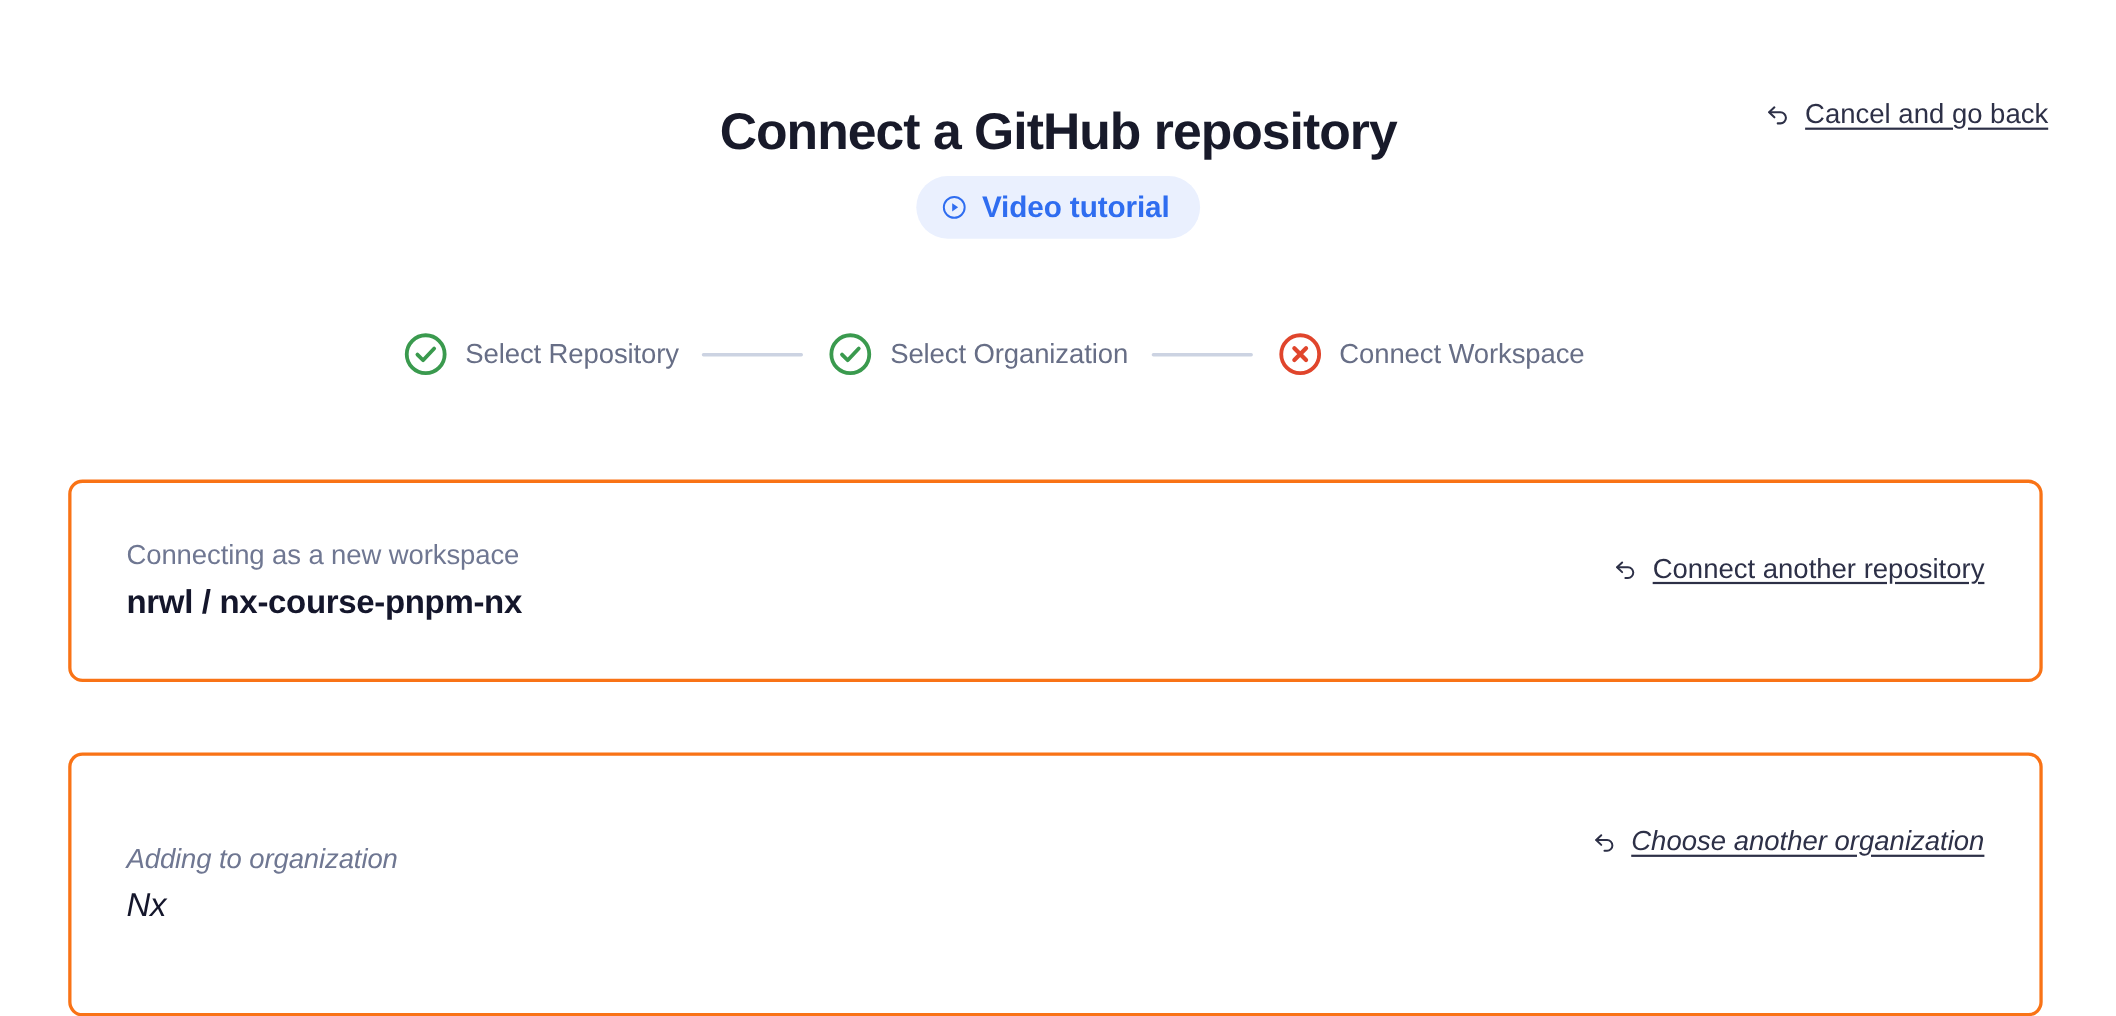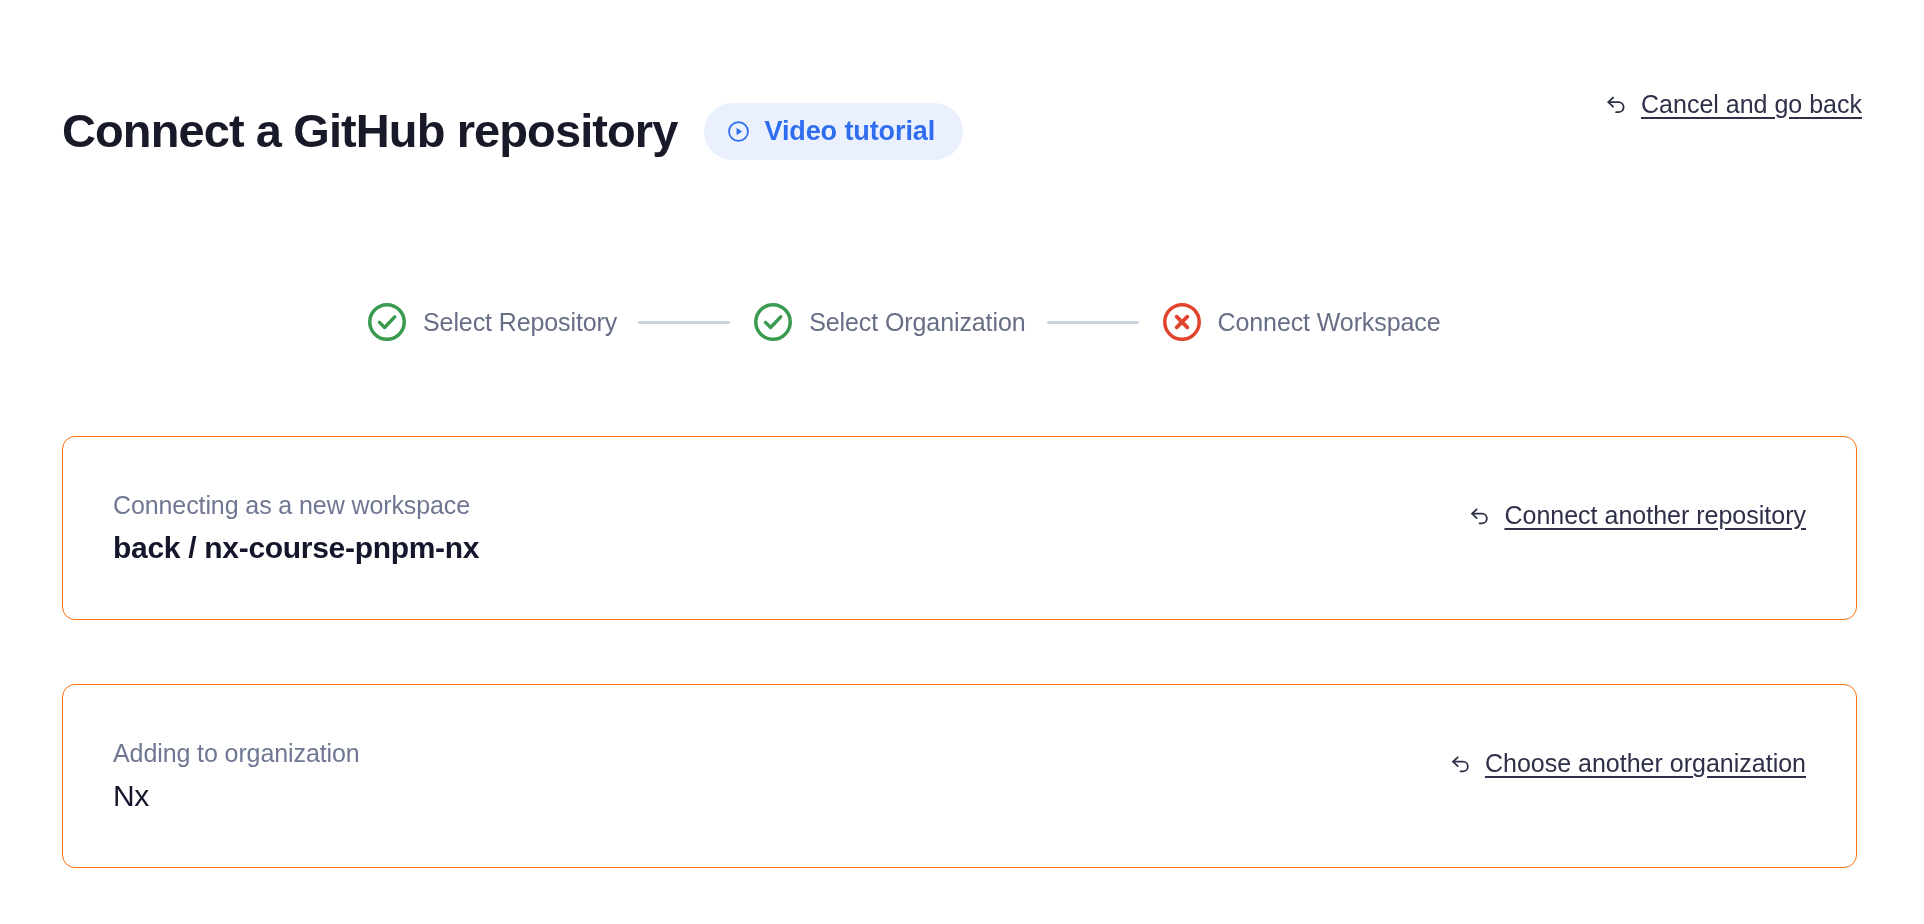--- a/index.html
+++ b/index.html
@@ -32,22 +32,23 @@
     font-size: 23px;
     line-height: 30px;
     color: #9aa4bb;
     font-weight: 400;
     letter-spacing: 0.1px;
   }
 
   .title-row {
     display: flex;
     align-items: center;
-    gap: 27px;
-    margin-top: 14px;
+    gap: 12px;
+    margin-top: 2px;
+    flex-direction: column;
   }
 
   .page-title {
     font-size: 47px;
     line-height: 58px;
     font-weight: 700;
     color: #181a2a;
     letter-spacing: -0.9px;
     white-space: nowrap;
   }
@@ -127,27 +128,27 @@
     border-radius: 2px;
     margin: 0 21px;
     flex: none;
   }
 
   
   .card {
     position: absolute;
     left: 62px;
     width: 1795px;
-    border: 1px solid #f97316;
+    border: 3px solid #f97316;
     border-radius: 13px;
     background: #ffffff;
   }
 
   .card-repo  { top: 436px; height: 184px; }
-  .card-org   { top: 684px; height: 184px; }
+  .card-org   { top: 684px; height: 240px; font-style: italic; }
 
   .card-inner {
     position: relative;
     height: 100%;
     padding: 0 50px;
     display: flex;
     align-items: center;
   }
 
   .card-body { display: flex; flex-direction: column; gap: 10px; }
@@ -258,21 +259,21 @@
       </span>
       <span class="step-label">Connect Workspace</span>
     </div>
 
   </div>
 
   <section class="card card-repo">
     <div class="card-inner">
       <div class="card-body">
         <div class="card-caption">Connecting as a new workspace</div>
-        <div class="card-value bold">back / nx-course-pnpm-nx</div>
+        <div class="card-value bold">nrwl / nx-course-pnpm-nx</div>
       </div>
 
       <a class="card-action" href="#">
         <span>
           <svg class="back-arrow" width="27" height="27" viewBox="0 0 24 24" fill="none" aria-hidden="true">
             <path d="M9.5 6.5 L5.4 10.4 L9.5 14.3" stroke="#2d3047" stroke-width="1.6" stroke-linecap="round" stroke-linejoin="round"></path>
             <path d="M5.6 10.4 H14.2 a4.3 4.3 0 0 1 0 8.6 H12.1" stroke="#2d3047" stroke-width="1.6" stroke-linecap="round" stroke-linejoin="round"></path>
           </svg>
         </span>
         <span class="link-text">Connect another repository</span>

